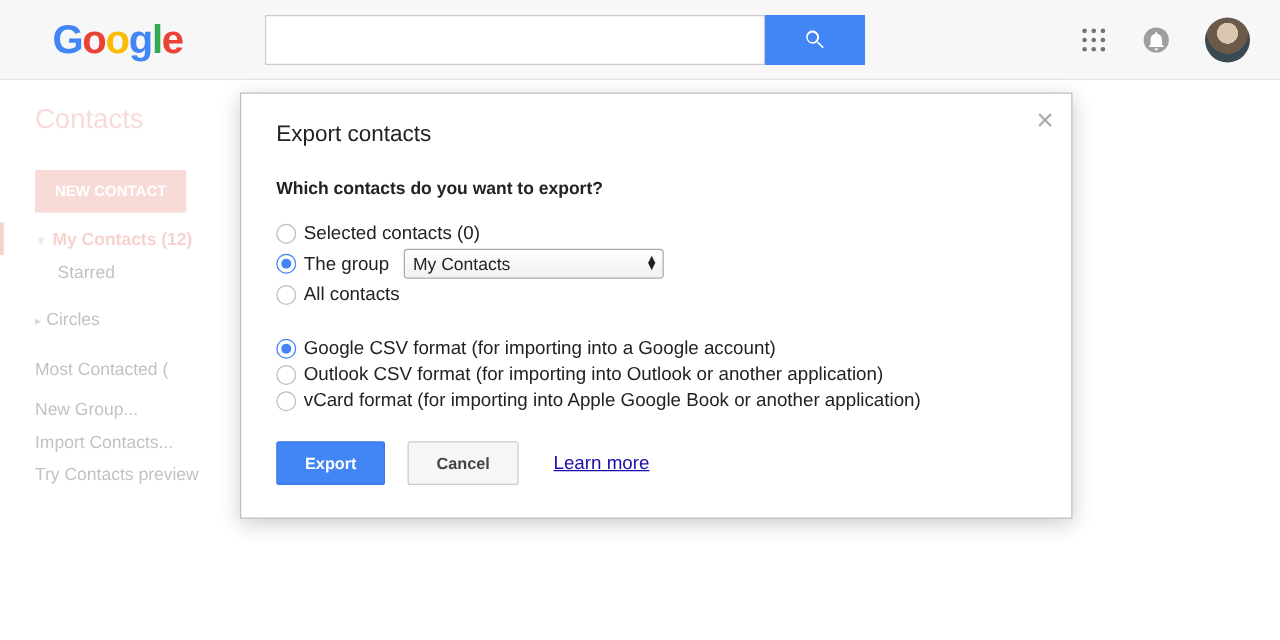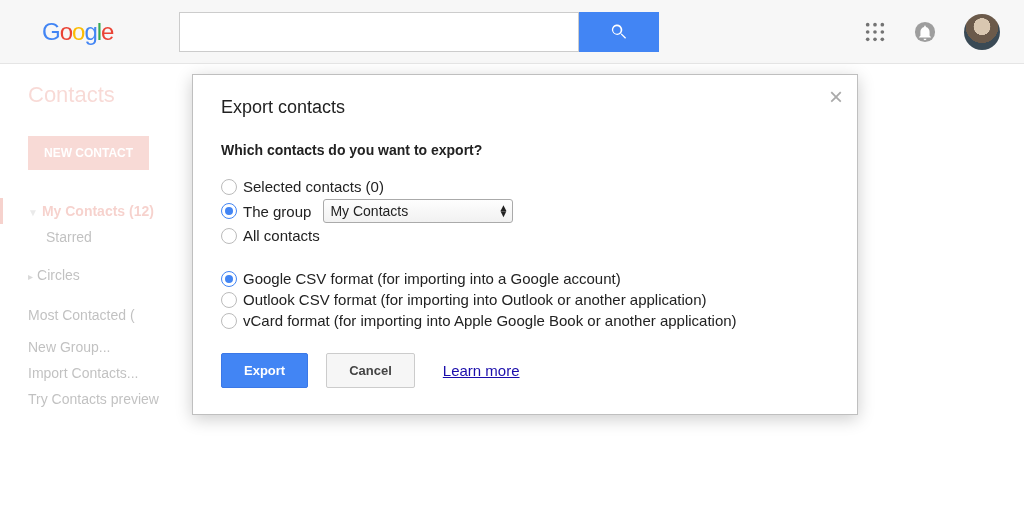--- a/index.html
+++ b/index.html
@@ -1,55 +1,55 @@
 <!DOCTYPE html>
 <html><head>
 <meta charset="utf-8">
 <style>
   * { box-sizing: border-box; margin: 0; padding: 0; }
   body { font-family: Arial, Helvetica, sans-serif; font-size: 14px; color: #222; width: 1024px; height: 512px; overflow: hidden; background: #fff; position: relative; }
 
   
   .header { height: 64px; background: #f7f7f7; border-bottom: 1px solid #e5e5e5; display: flex; align-items: center; padding: 0 24px; }
-  .logo { font-size: 24px; font-weight: 400; letter-spacing: -1px; margin-right: 66px; margin-left: 18px;}
+  .logo { font-size: 32px; font-weight: 700; letter-spacing: -1px; margin-right: 66px; margin-left: 18px;}
   .logo span.b { color:#4285f4; } .logo span.r { color:#ea4335; } .logo span.y { color:#fbbc05; } .logo span.g { color:#34a853; }
   .search-wrap { display:flex; align-items:center; }
   .search-box { width: 400px; height: 40px; border:1px solid #ccc; background:#fff; padding:6px 10px; font-size:16px; }
   .search-btn { width:80px; height:40px; background:#4285f4; border:none; display:flex; align-items:center; justify-content:center; cursor:pointer; }
   .search-btn svg { fill:#fff; width:20px; height:20px; }
   .header-right { margin-left:auto; display:flex; align-items:center; gap:28px; }
   .apps-icon, .bell-icon { width:22px; height:22px; color:#737373; display:flex; align-items:center; justify-content:center; }
   .avatar { width:36px; height:36px; border-radius:50%; background: radial-gradient(circle at 50% 35%, #d9c7b0 28%, #6b5a4a 29% 55%, #3a4a55 56%); }
 
   
   .body-wrap { display:flex; height:calc(512px - 64px); }
   .sidebar { width:200px; padding: 18px 8px 0 28px; color:#777; font-size:14px; }
   .sidebar .title { color:#dd4b39; font-size:22px; margin-bottom:28px; opacity:.45; }
-  .new-contact { background:#dd4b39; color:#fff; font-weight:bold; font-size:12px; border:none; padding:10px 16px; opacity:.45; margin-bottom:28px;}
+  .new-contact { background:#dd4b39; color:#fff; font-weight:bold; font-size:12px; border:none; padding:10px 16px; opacity:.45; margin-bottom:8px;}
   .side-item { padding:5px 0; color:#777; font-size:14px; }
   .side-item.red { color:#dd4b39; font-weight:bold; opacity:.55; border-left:3px solid #dd4b39; margin-left:-28px; padding-left:25px;}
   .side-item.sub { padding-left:18px; }
   .caret { font-size:10px; color:#aaa; margin-right:4px; display:inline-block; }
 
   .main { flex:1; position:relative; }
 
   
   .backdrop { position:absolute; inset:64px 0 0 0; background:rgba(255,255,255,0.55); pointer-events:none; }
 
   
   .dialog { position:absolute; top:74px; left:192px; width:666px; background:#fff; border:1px solid rgba(0,0,0,.25); box-shadow:0 4px 16px rgba(0,0,0,.2); padding:22px 28px 26px 28px; }
   .dialog .close { position:absolute; top:10px; right:14px; font-size:24px; color:#aaa; cursor:pointer; line-height:1;}
   .dialog h2 { font-size:18px; font-weight:400; margin-bottom:24px; }
   .dialog .q { font-weight:bold; font-size:14px; margin-bottom:8px; }
   .opts { margin-bottom:22px;margin-top:18px; }
   .opt { display:flex; align-items:center; gap:6px; font-size:15px; color:#222; padding:2px 0; }
   .radio { width:16px; height:16px; border:1px solid #bbb; border-radius:50%; display:inline-flex; align-items:center; justify-content:center; flex-shrink:0;}
   .radio.checked { border-color:#4285f4; }
   .radio.checked::after { content:''; width:8px; height:8px; background:#4285f4; border-radius:50%; }
-  .group-select { margin-left:6px; width:190px; height:24px; border:1px solid #aaa; border-radius:3px; padding:0 6px; font-size:14px; background:linear-gradient(#fefefe,#f1f1f1); display:inline-flex; align-items:center; justify-content:space-between; }
+  .group-select { margin-left:6px; width:208px; height:24px; border:1px solid #aaa; border-radius:3px; padding:0 6px; font-size:14px; background:linear-gradient(#fefefe,#f1f1f1); display:inline-flex; align-items:center; justify-content:space-between; }
   .group-select .arrows { font-size:10px; line-height:6px; letter-spacing:-2px;}
   .actions { display:flex; align-items:center; gap:18px; margin-top:8px;}
   .btn { padding:9px 22px; font-size:13px; font-weight:bold; border-radius:2px; cursor:pointer; }
   .btn.primary { background:#4285f4; color:#fff; border:1px solid #3b78e7; }
   .btn.secondary { background:#f6f6f6; color:#444; border:1px solid #ccc; }
   .learn { color:#1a0dab; text-decoration:underline; font-size:15px; margin-left:10px; }
 </style>
 </head>
 <body>
 

